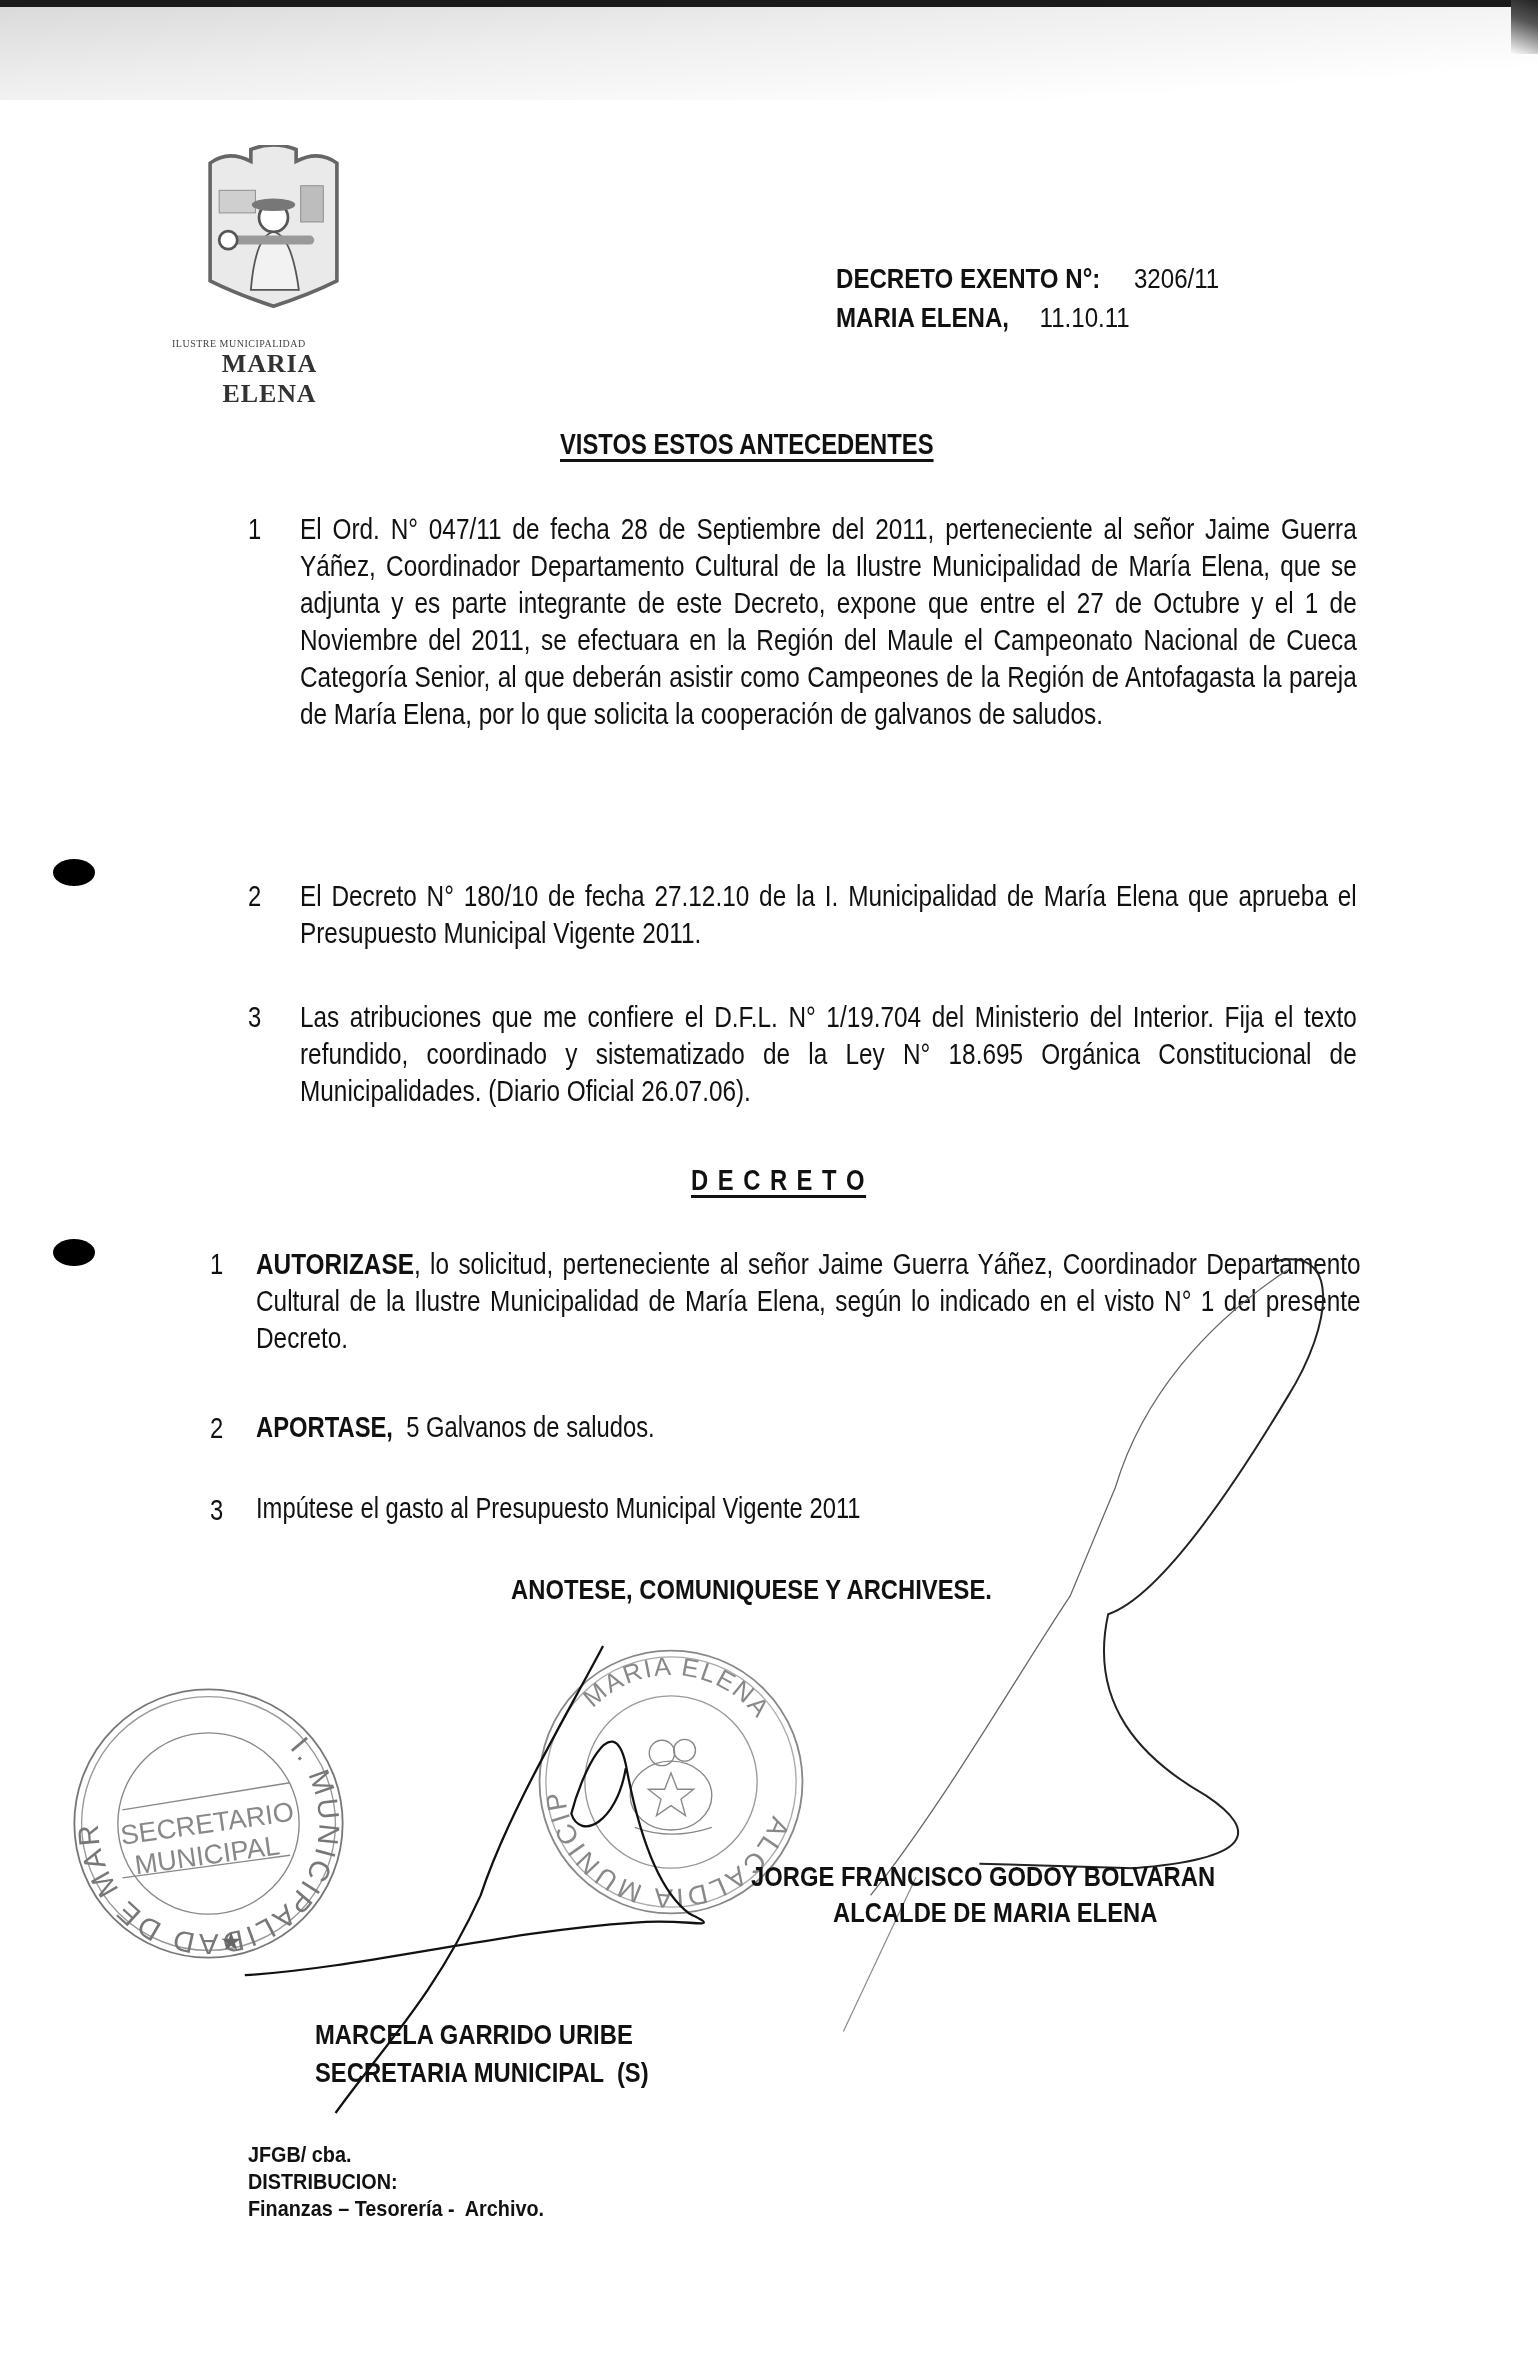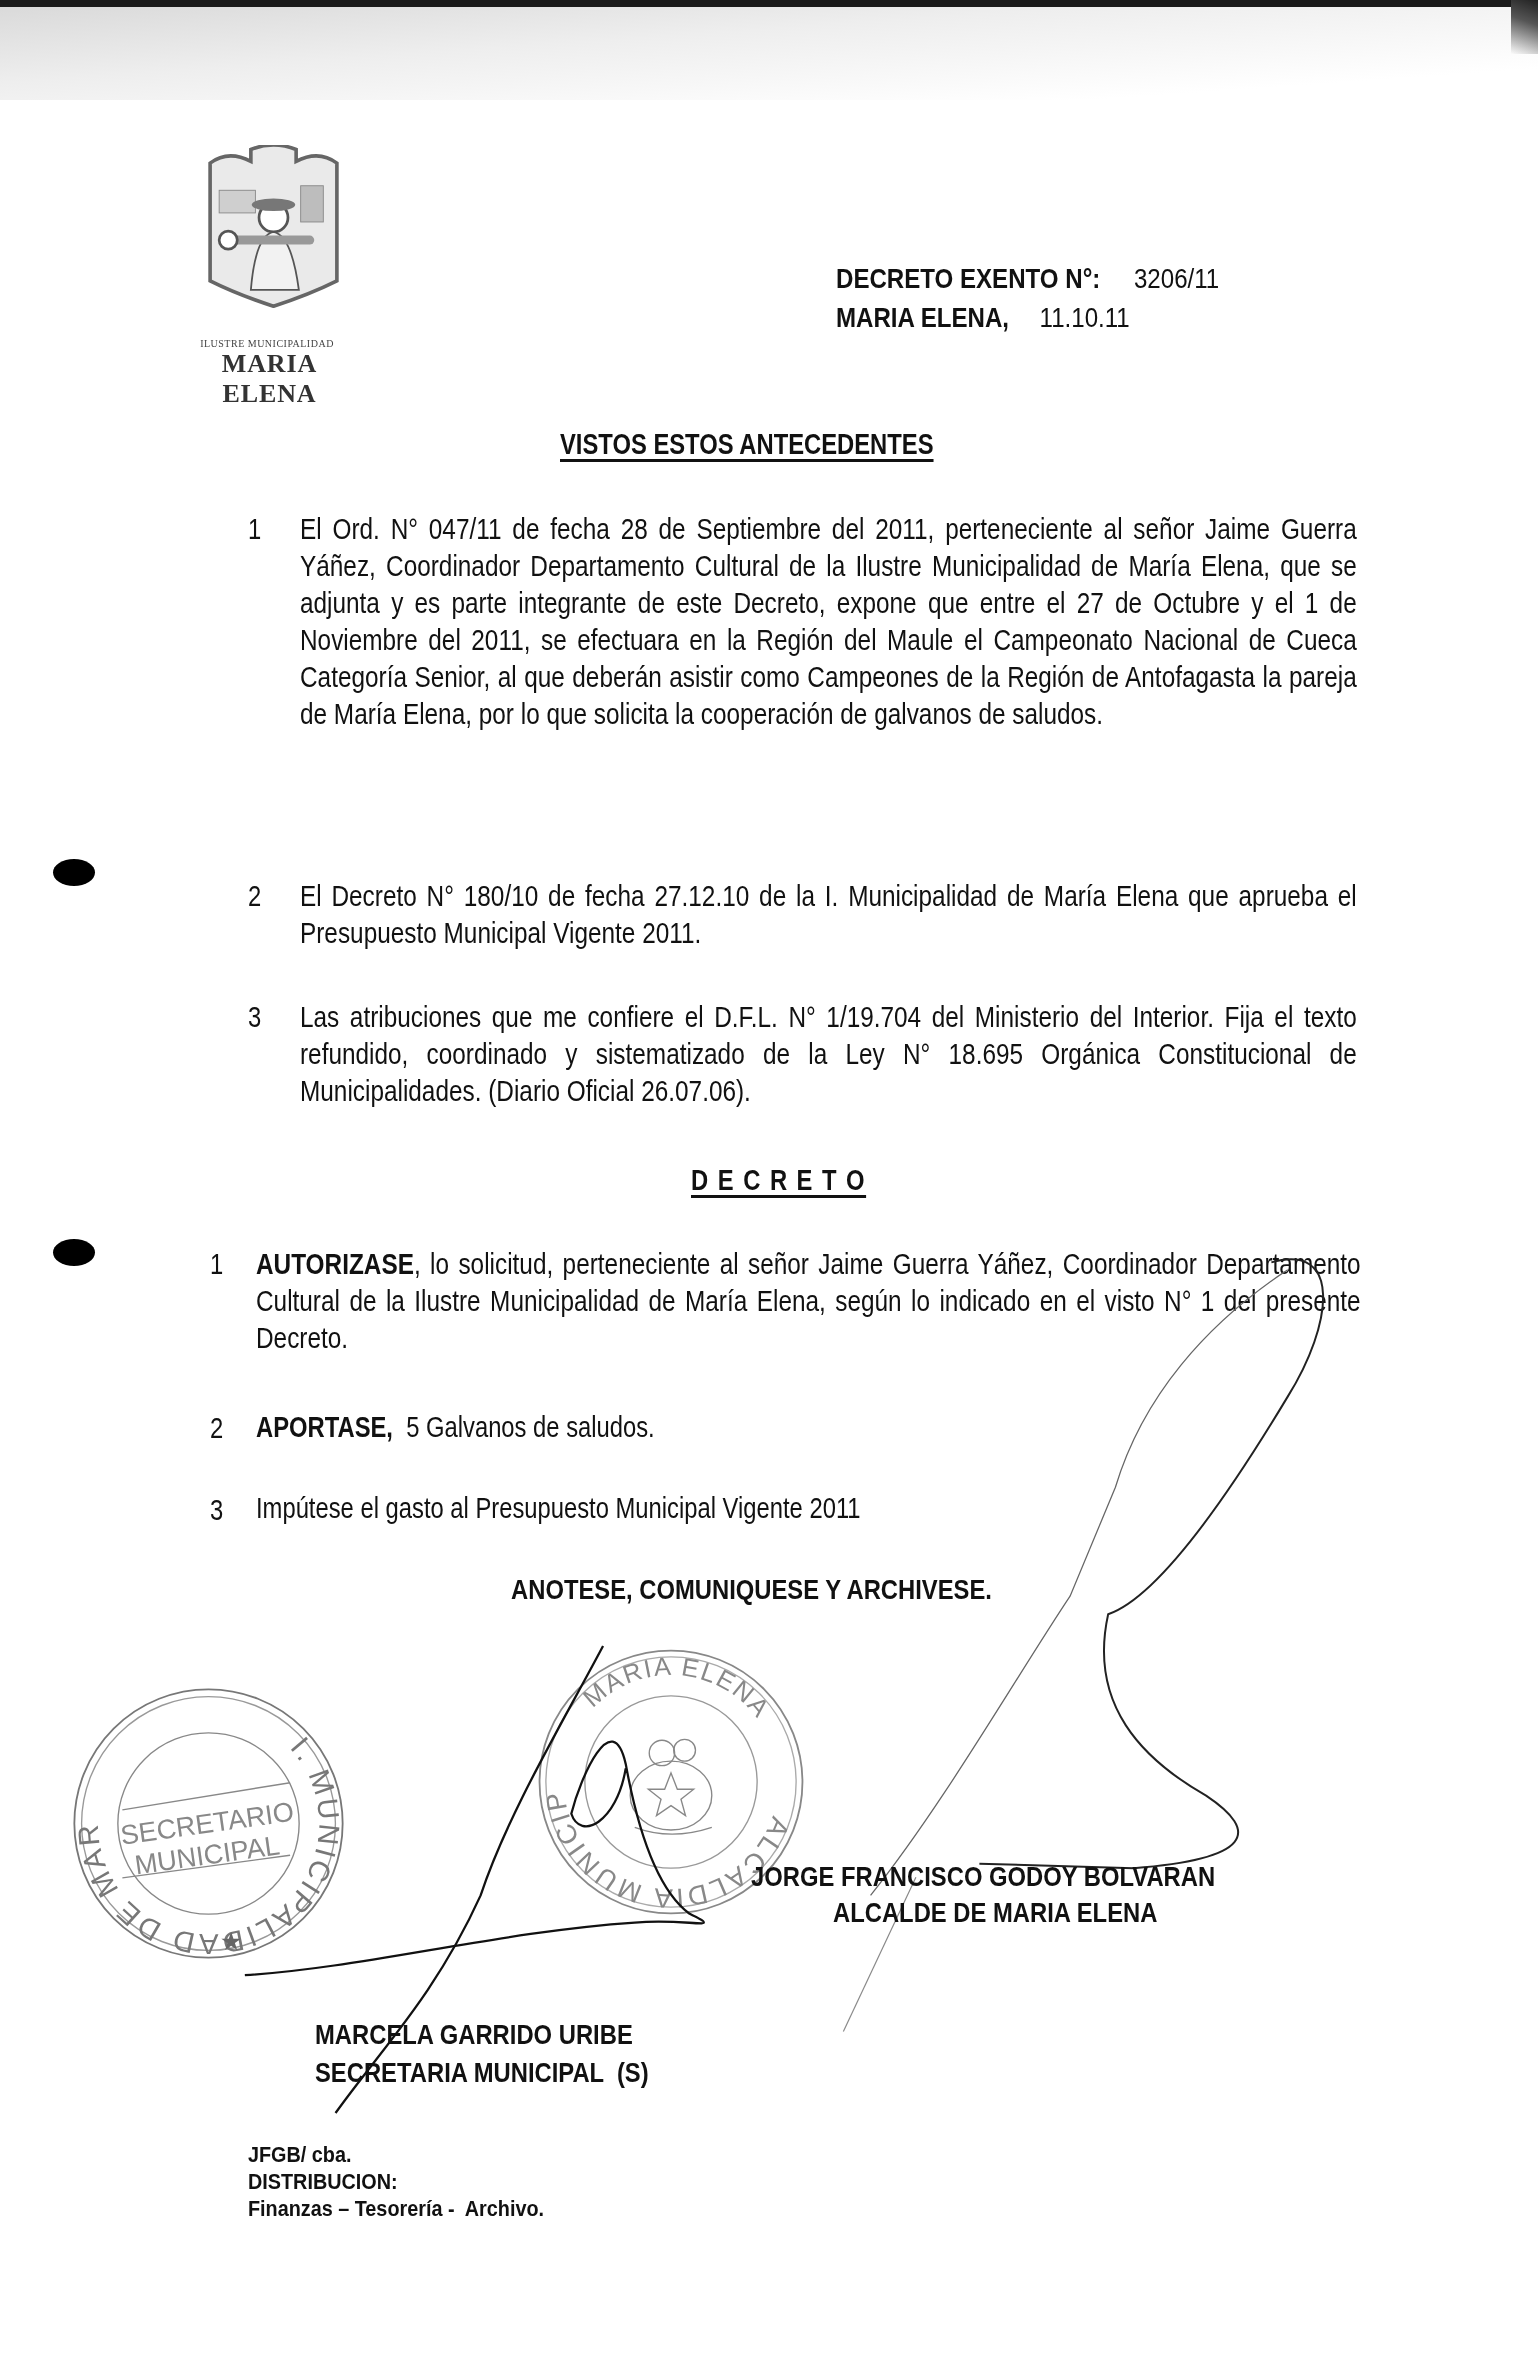--- a/index.html
+++ b/index.html
@@ -6,21 +6,21 @@
   body { width: 1538px; height: 2377px; position: relative; overflow: hidden;
          font-family: "Liberation Sans", sans-serif; color: #111; }
   .scan-top { position: absolute; left: 0; top: 0; width: 1538px; height: 100px;
               background: linear-gradient(176deg, #d8d8d8 0%, #eeeeee 40%, #ffffff 85%); }
   .scan-topbar { position: absolute; left: 0; top: 0; width: 1538px; height: 7.3px; background: #1a1a1a; }
   .scan-corner { position: absolute; right: 0; top: 0; width: 27px; height: 54px;
                  background: linear-gradient(200deg, #222 0%, #555 40%, rgba(255,255,255,0) 100%); }
   .hole { position: absolute; width: 42px; height: 27px; background: #000; border-radius: 50%; }
   .abs { position: absolute; }
   .logo { left: 201px; top: 145px; width: 145px; height: 163px; }
-  .logo-small { left: 172px; top: 338px; width: 190px; text-align: center; font-family: "Liberation Serif", serif;
+  .logo-small { left: 172px; top: 338px; width: 190px; font-family: "Liberation Serif", serif;
                 font-size: 10px; letter-spacing: 0.5px; color: #444; }
   .logo-big { left: 172px; top: 349px; width: 195px; text-align: center; font-family: "Liberation Serif", serif;
               font-size: 26px; font-weight: bold; color: #333; letter-spacing: 0.9px; }
   .hdr { font-size: 28px; transform: scaleX(0.86); transform-origin: left top; white-space: nowrap; }
   .hdr b { font-weight: bold; }
   .title-u { font-size: 29px; font-weight: bold; text-decoration: underline; text-decoration-thickness: 2.7px;
              text-underline-offset: 5.4px; transform: scaleX(0.82); transform-origin: left top; white-space: nowrap; }
   .num { font-size: 29px; transform: scaleX(0.82); transform-origin: left top; }
   .para { font-size: 29px; line-height: 37px; text-align: justify; width: 1057px;
           transform: scaleX(0.84); transform-origin: left top; width: 1258px; }

